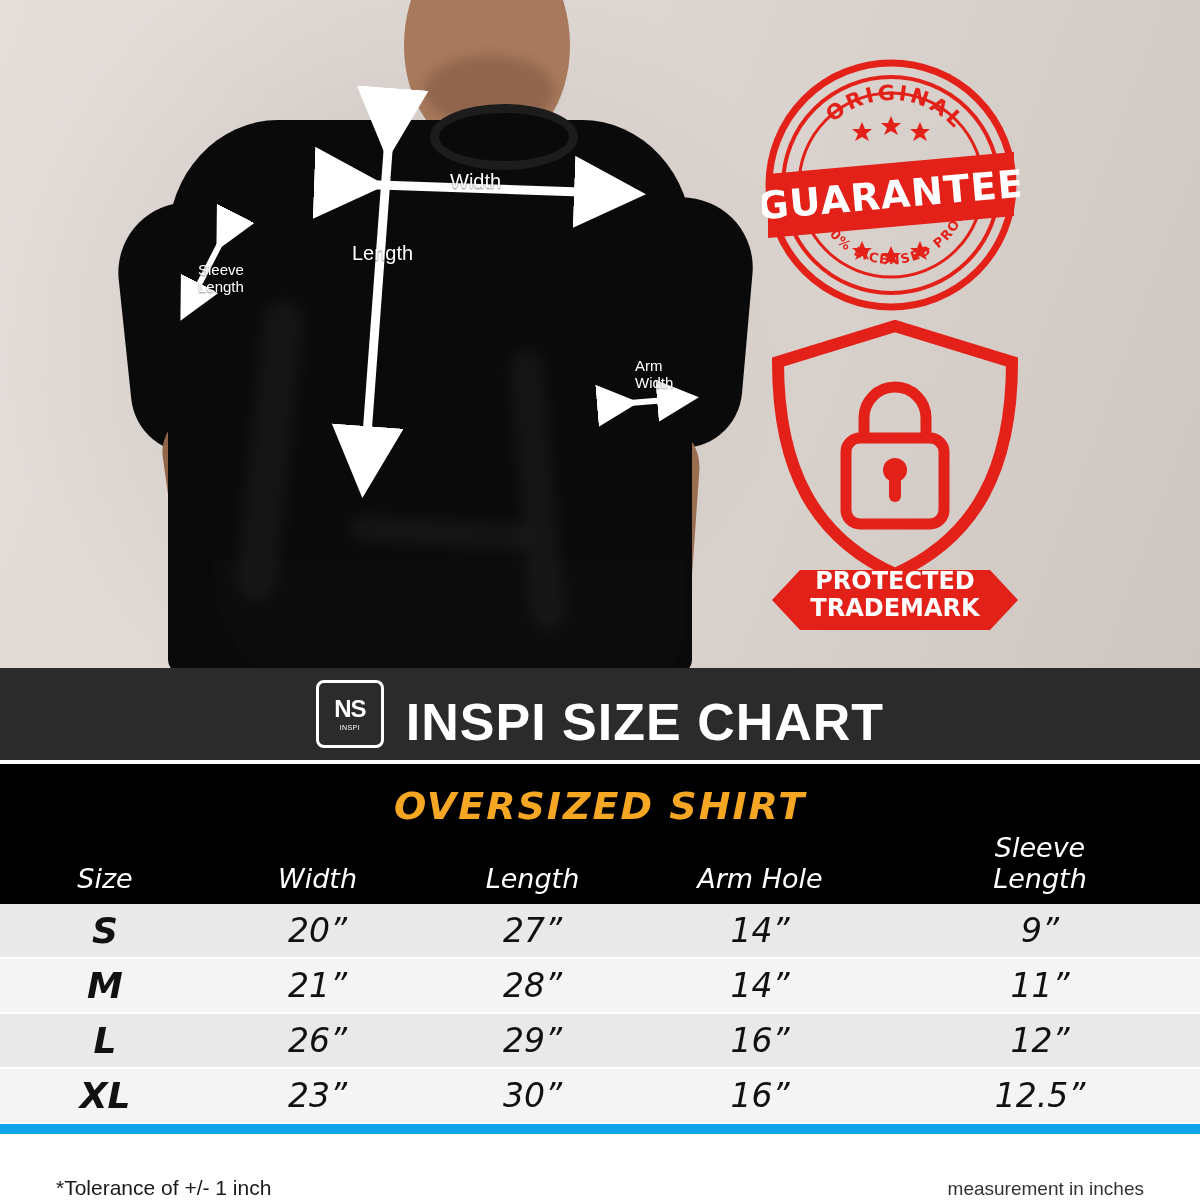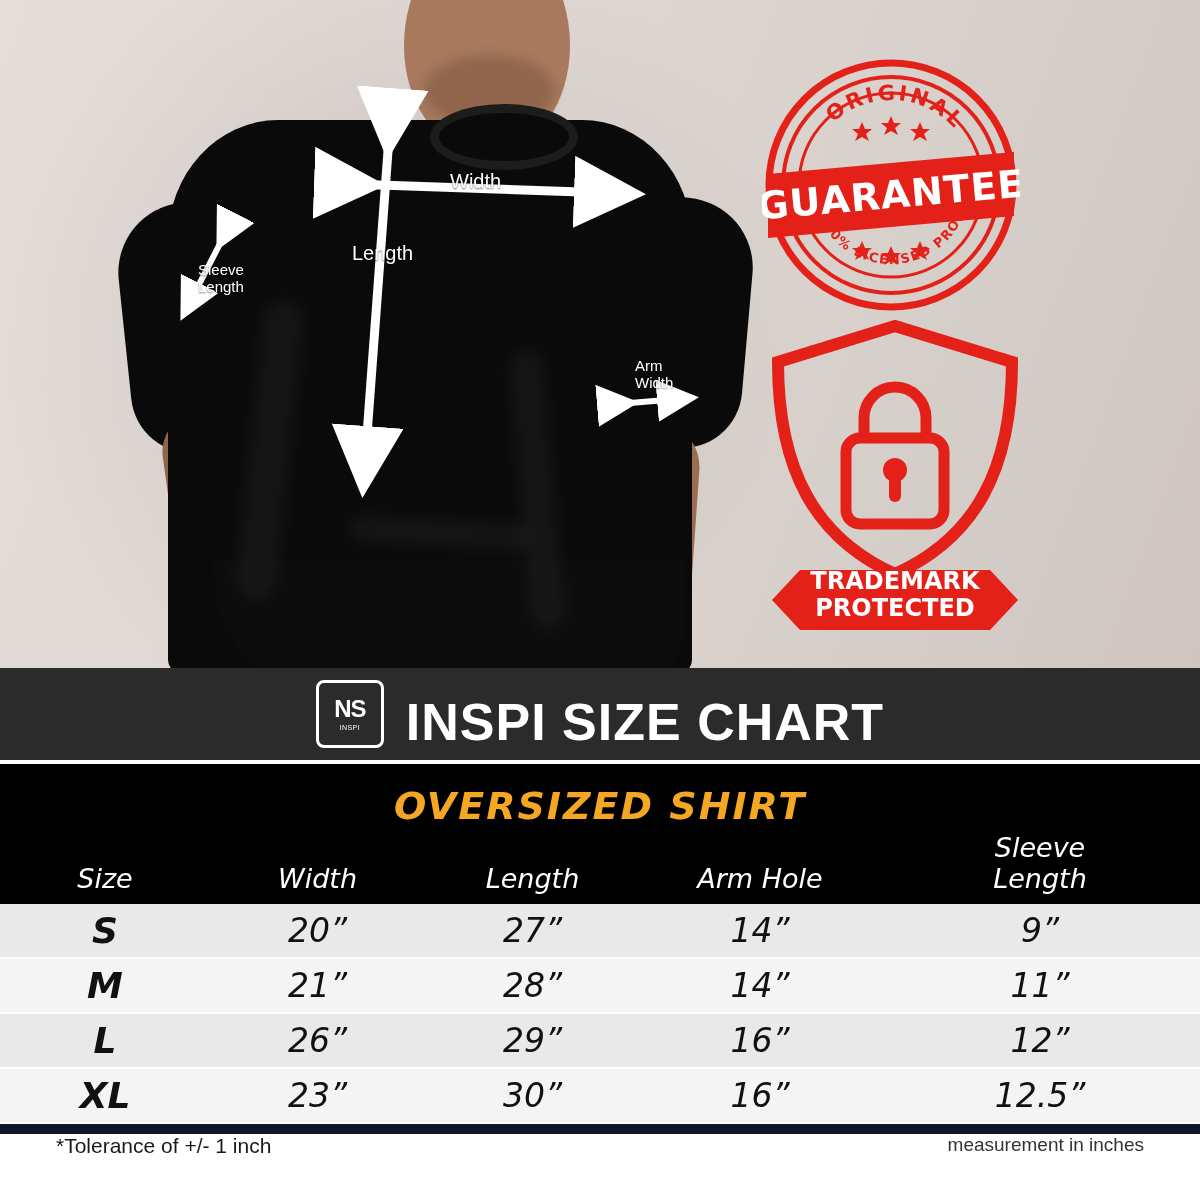--- a/index.html
+++ b/index.html
@@ -174,21 +174,21 @@
     left: 760px; top: 320px;
     width: 270px; height: 310px;
   }
 
   
   .chart {
     position: absolute;
     left: 0; top: 668px;
     width: 1200px;
     height: 532px;
-    background: #0f172a;
+    background: #0ea5e9;
   }
   .chart-header {
     position: relative;
     height: 92px;
     background: #2b2b2b;
     display: flex;
     align-items: center;
     justify-content: center;
     gap: 22px;
   }
@@ -262,21 +262,21 @@
     font-weight: bold;
     font-size: 36px;
   }
   .chart-footer {
     position: absolute;
     left: 0; bottom: 0;
     width: 1200px;
     height: 66px;
     background: #ffffff;
     display: flex;
-    align-items: flex-start;
+    align-items: flex-end;
     justify-content: space-between;
     padding: 0 56px;
     box-sizing: border-box;
   }
   .footnote {
     font-size: 21px;
     color: #1a1a1a;
     font-family: "Liberation Sans", sans-serif;
   }
   .footnote-right {
@@ -380,22 +380,22 @@
         <path d="M135 6 L252 42 C252 150 215 218 135 254 C55 218 18 150 18 42 Z" fill="none" stroke="#e32119" stroke-width="12"></path>
         <rect x="86" y="118" width="98" height="86" rx="14" fill="none" stroke="#e32119" stroke-width="11"></rect>
         <path d="M104 118 L104 98 A31 31 0 0 1 166 98 L166 118" fill="none" stroke="#e32119" stroke-width="11"></path>
         <circle cx="135" cy="150" r="12" fill="#e32119"></circle>
         <rect x="129" y="156" width="12" height="26" rx="6" fill="#e32119"></rect>
         <polygon points="40,250 230,250 258,280 230,310 40,310 12,280" fill="#e32119"></polygon>
       </svg>
       <div style="position:absolute; left:0; top:248px; width:270px; text-align:center;
                   color:#ffffff; font-weight:bold; font-size:24px; line-height:1.12;
                   font-family:'DejaVu Sans', sans-serif;">
+        <div>PROTECTED</div>
         <div>TRADEMARK</div>
-        <div>PROTECTED</div>
       </div>
     </div>
   </div>
 
   <div class="chart">
 
     <div class="chart-header">
       <div class="logo-mark">
         <span>NS</span>
         <span class="logo-sub">INSPI</span>

